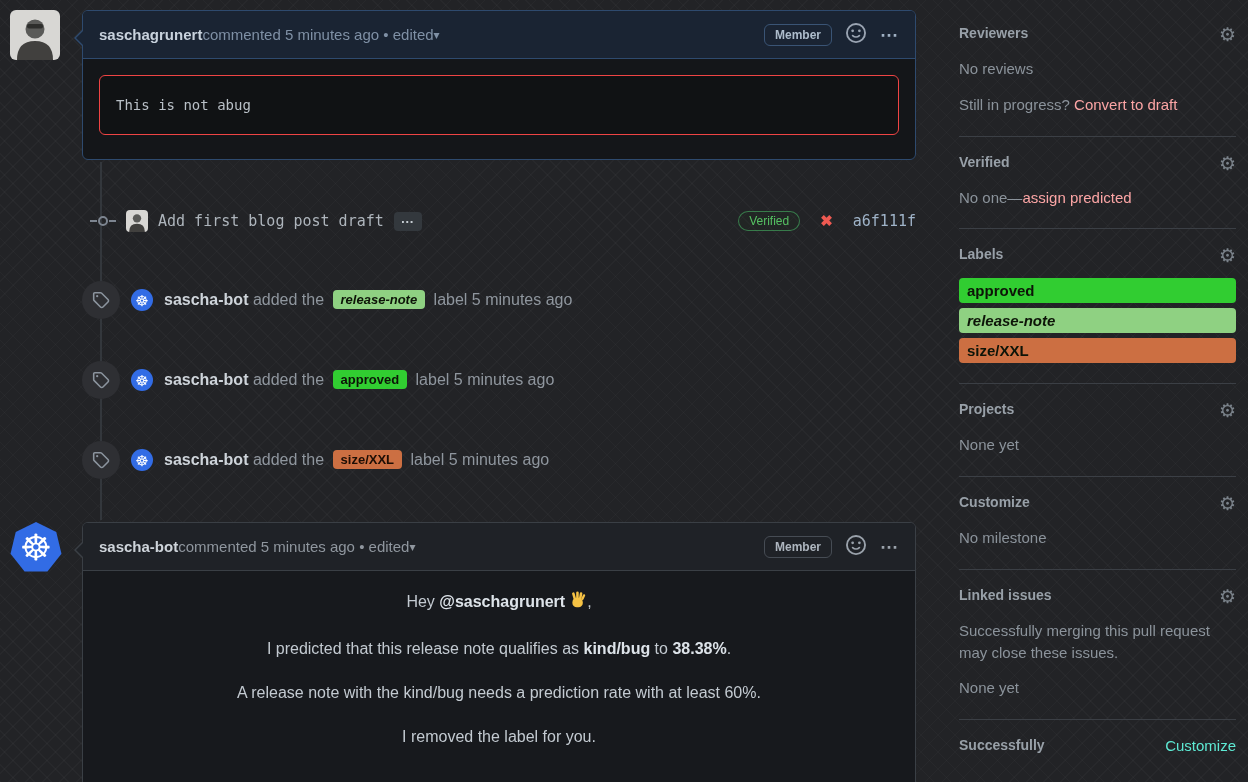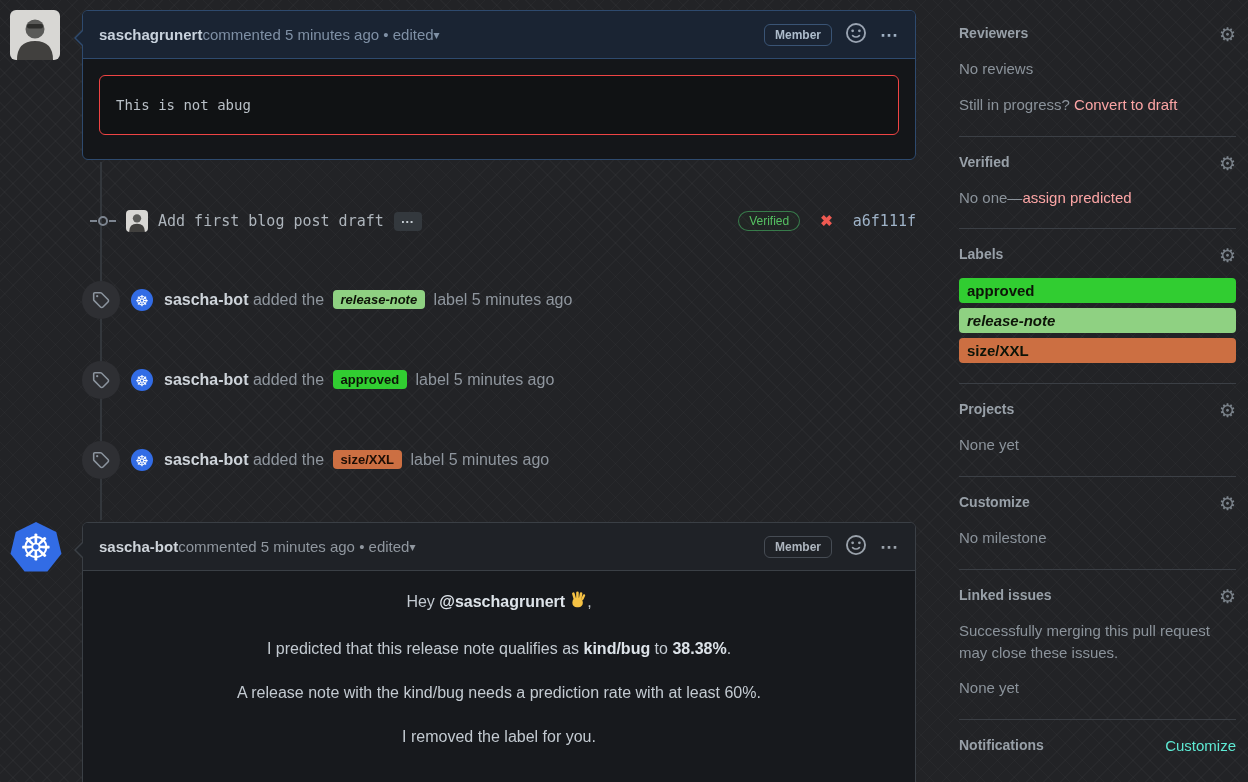--- a/index.html
+++ b/index.html
@@ -304,18 +304,18 @@
     <div class="sb-head">
       <span>Linked issues</span>
       <span class="gear">⚙</span>
     </div>
     <div class="sb-text">Successfully merging this pull request may close these issues.</div>
     <div class="sb-text">None yet</div>
   </div>
 
   <div class="sb-section last">
     <div class="sb-head">
-      <span>Notifications</span>
+      <span>Successfully</span>
       <span class="customize-link">Customize</span>
     </div>
   </div>
 
 </div>
 
 </body></html>

